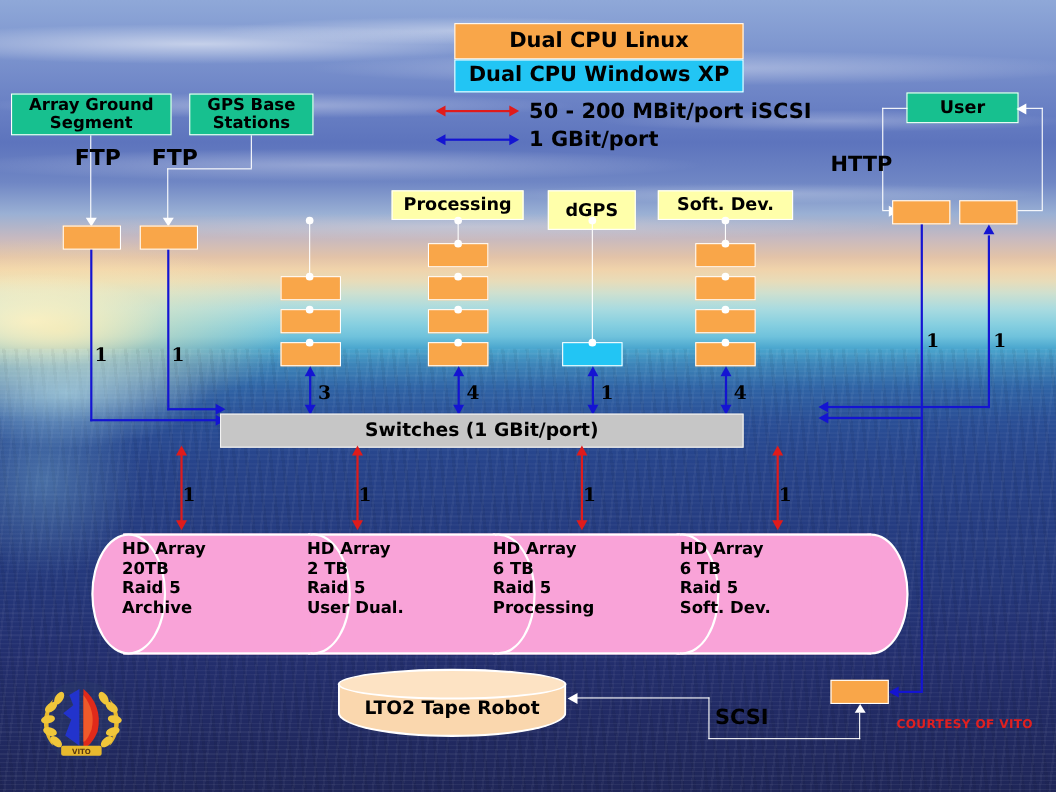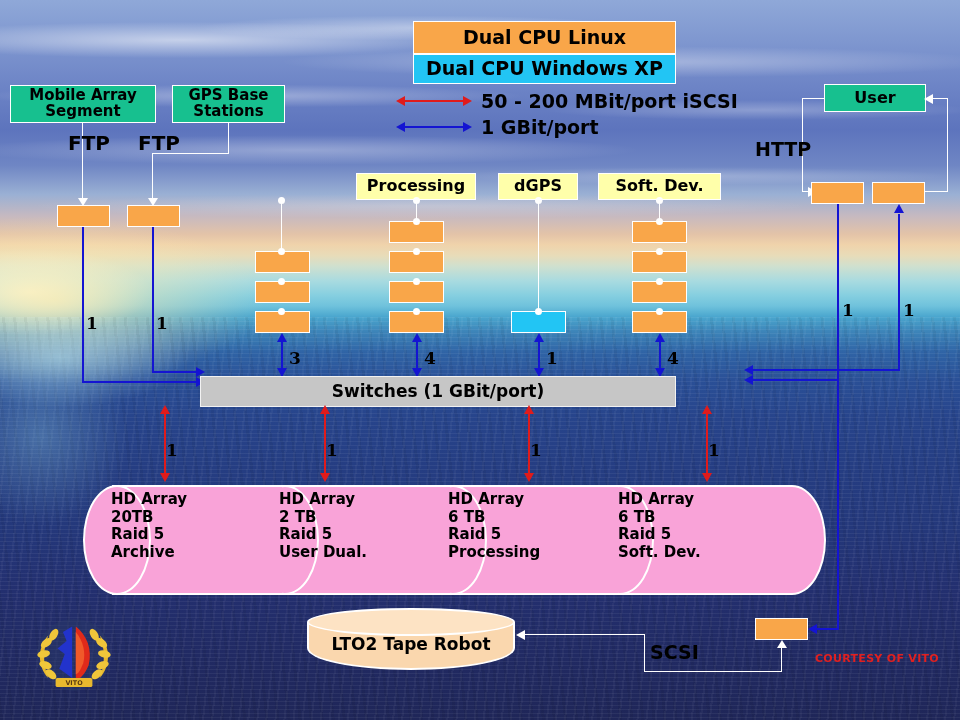--- a/index.html
+++ b/index.html
@@ -218,21 +218,21 @@
   <div class="ln hr" style="left:404px; top:100px; width:60px;"></div>
   <div class="arw arw-lf-r" style="left:396px; top:96px;"></div>
   <div class="arw arw-rt-r" style="left:463px; top:96px;"></div>
   <div class="lbl" style="left:481px; top:90px; font-size:19px;">50 - 200 MBit/port iSCSI</div>
 
   <div class="ln hb" style="left:404px; top:126px; width:60px;"></div>
   <div class="arw arw-lf-b" style="left:396px; top:122px;"></div>
   <div class="arw arw-rt-b" style="left:463px; top:122px;"></div>
   <div class="lbl" style="left:481px; top:116px; font-size:19px;text-align:center;">1 GBit/port</div>
 
-  <div class="node green" style="left:10px; top:85px; width:146px; height:38px; font-size:15px;">Mobile Array
+  <div class="node green" style="left:10px; top:85px; width:146px; height:38px; font-size:15px;">Array Ground
 Segment</div>
   <div class="node green" style="left:172px; top:85px; width:113px; height:38px; font-size:15px;">GPS Base
 Stations</div>
 
   <div class="ln vw" style="left:82px; top:123px; height:76px;"></div>
   <div class="arw arw-dn-w" style="left:78px; top:198px;"></div>
   <div class="lbl" style="left:68px; top:131px; font-size:20px;">FTP</div>
 
   <div class="ln vw" style="left:228px; top:123px; height:30px;"></div>
   <div class="ln hw" style="left:152px; top:153px; width:77px;"></div>
@@ -274,21 +274,21 @@
   <div class="dot" style="left:413px; top:248px;"></div>
   <div class="node orange" style="left:389px; top:281px; width:55px; height:22px;"></div>
   <div class="dot" style="left:413px; top:278px;"></div>
   <div class="node orange" style="left:389px; top:311px; width:55px; height:22px;"></div>
   <div class="dot" style="left:413px; top:308px;"></div>
   <div class="ln vb" style="left:416px; top:336px; height:40px;"></div>
   <div class="arw arw-up-b" style="left:412px; top:333px;"></div>
   <div class="arw arw-dn-b" style="left:412px; top:368px;"></div>
   <div class="lbl lbl-serif" style="left:424px; top:348px; font-size:17px;">4</div>
 
-  <div class="node yellow" style="left:498px; top:173px; width:80px; height:27px; font-size:16px;">dGPS</div>
+  <div class="node yellow" style="left:498px; top:173px; width:80px; height:36px; font-size:16px;">dGPS</div>
   <div class="ln vw" style="left:538px; top:200px; height:111px;"></div>
   <div class="dot" style="left:535px; top:197px;"></div>
   <div class="node cyan" style="left:511px; top:311px; width:55px; height:22px;"></div>
   <div class="dot" style="left:535px; top:308px;"></div>
   <div class="ln vb" style="left:538px; top:336px; height:40px;"></div>
   <div class="arw arw-up-b" style="left:534px; top:333px;"></div>
   <div class="arw arw-dn-b" style="left:534px; top:368px;"></div>
   <div class="lbl lbl-serif" style="left:546px; top:348px; font-size:17px;">1</div>
 
   <div class="node yellow" style="left:598px; top:173px; width:123px; height:27px; font-size:16px;">Soft. Dev.</div>

